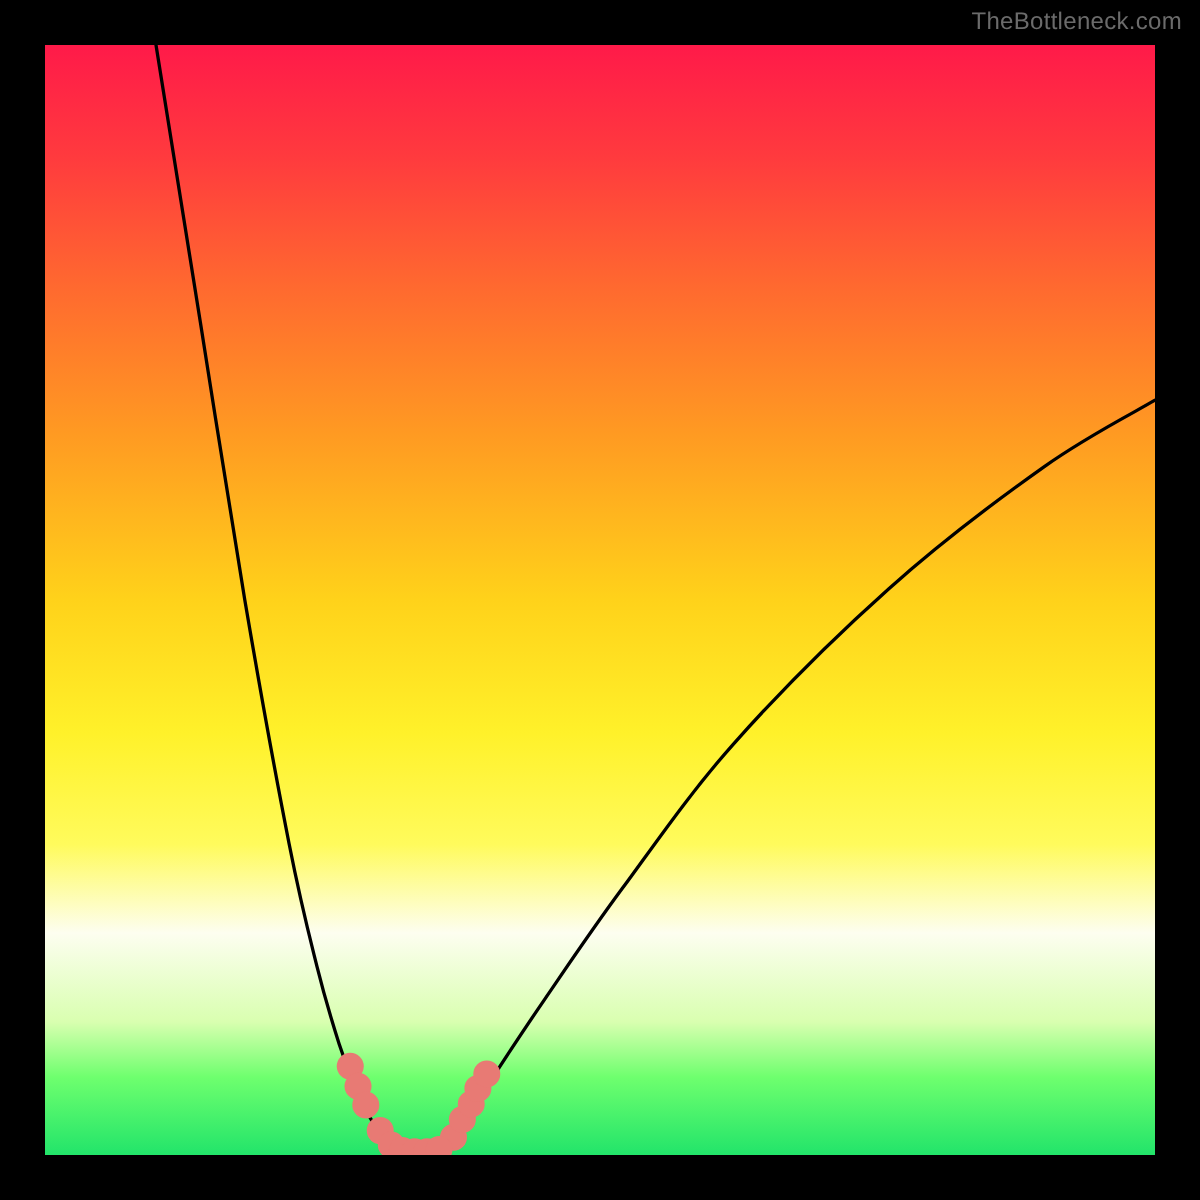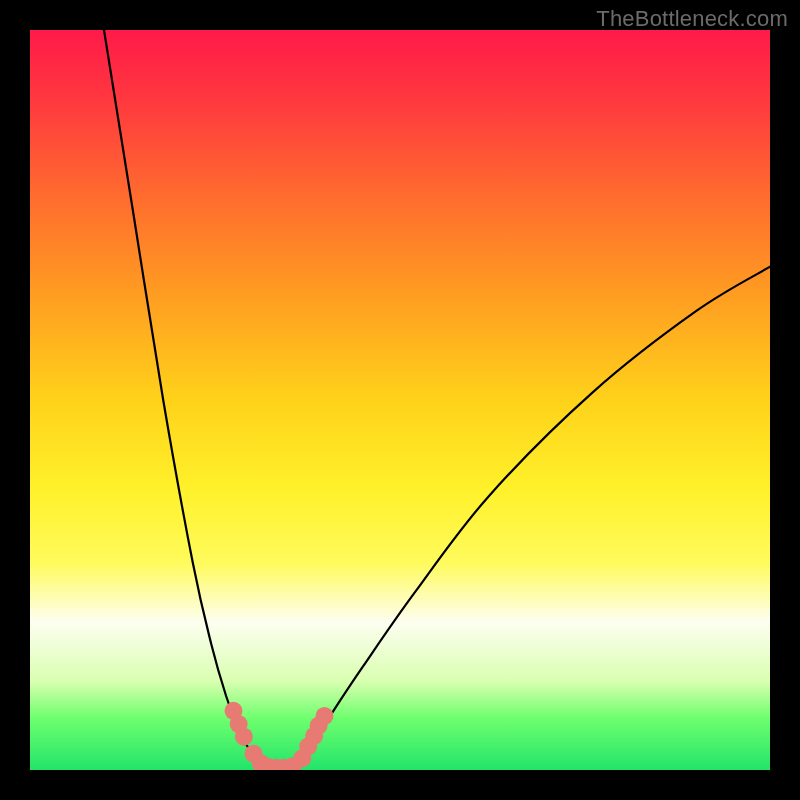--- a/index.html
+++ b/index.html
@@ -36,21 +36,21 @@
       #d9ffb0 88%,
       #6eff6e 93%,
       #22e46a 100%
     );
   }
   .watermark {
     position: absolute;
     top: 6px;
     right: 12px;
     color: #6b6b6b;
-    font-size: 22px;
+    font-size: 16px;
     font-weight: 500;
     letter-spacing: 0.2px;
   }
   svg.curves {
     position: absolute;
     inset: 0;
   }
 </style>
 </head>
 <body>

